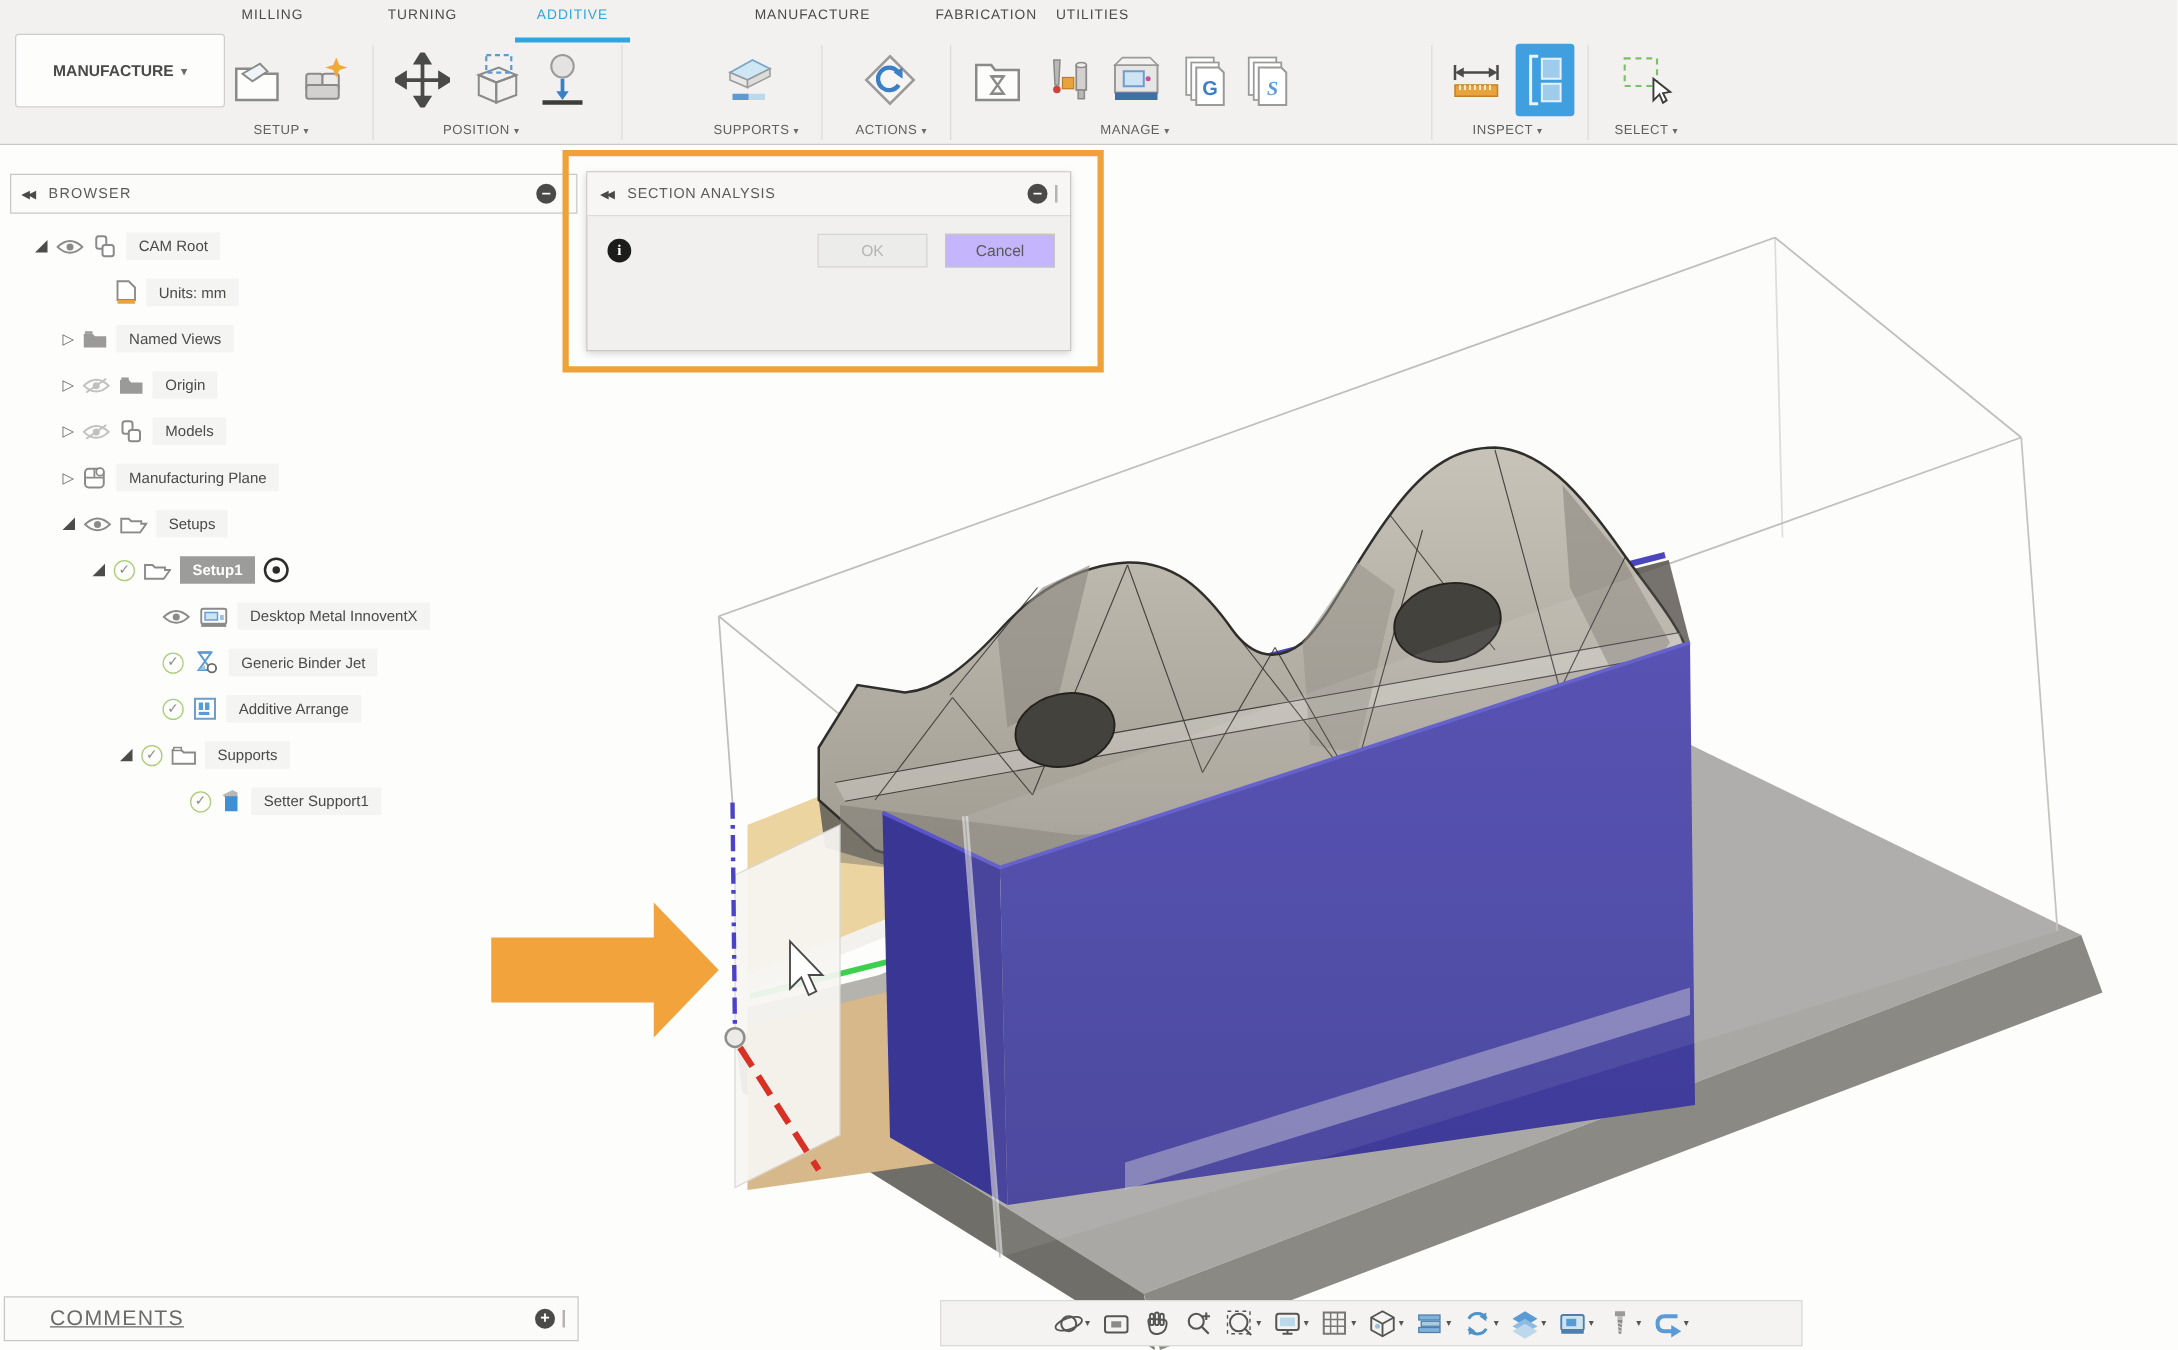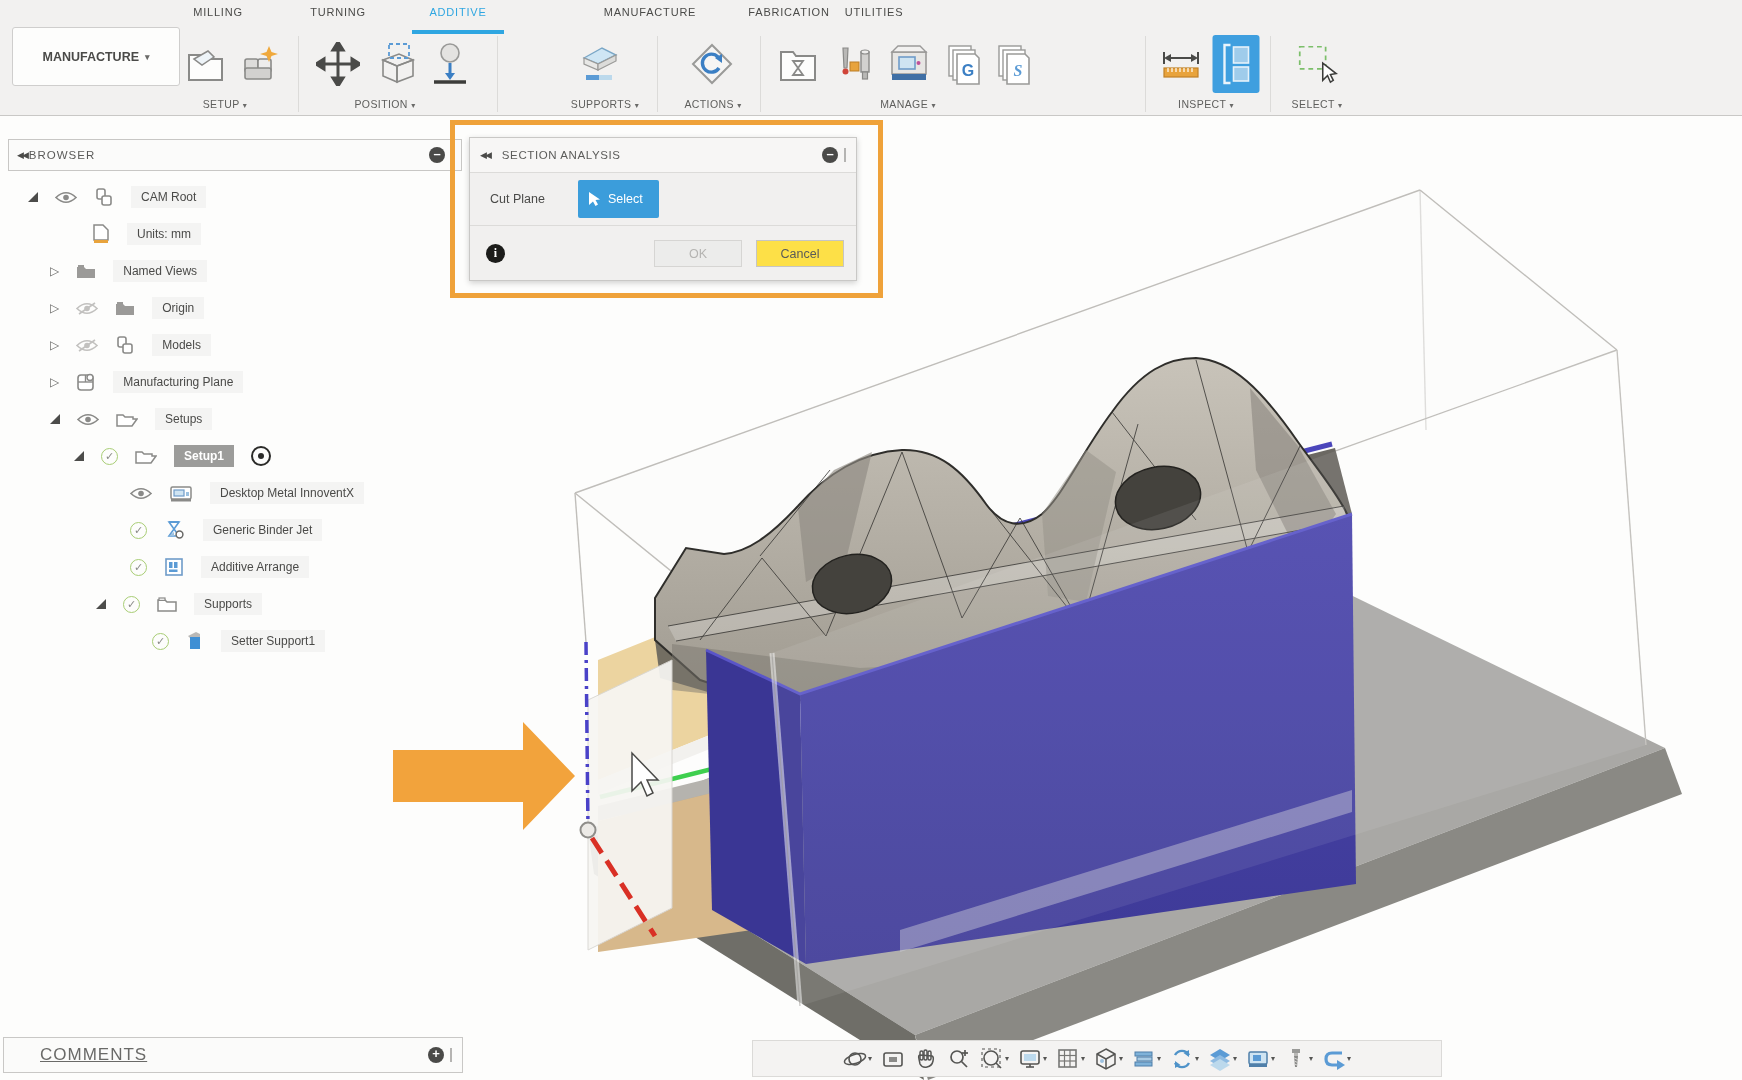--- a/index.html
+++ b/index.html
@@ -15,45 +15,45 @@
        font-size:12.5px;font-weight:bold;color:#4a4a48;display:flex;align-items:center;justify-content:center;gap:6px;}
   #manufacture-btn .caret{font-size:9px;color:#6a6a68;}
   .grp-label{position:absolute;top:98px;transform:translateX(-50%);font-size:10.5px;color:#5e5e5c;letter-spacing:.4px;white-space:nowrap;}
   .grp-label .caret{font-size:8px;color:#6a6a68;}
   .sep{position:absolute;top:36px;height:76px;width:1px;background:#dcdbd9;}
   .ticon{position:absolute;top:40px;transform:translateX(-50%);width:46px;height:48px;display:flex;align-items:center;justify-content:center;}
   .ticon.blue-tile{background:#3f9fdf;border-radius:3px;width:47px;height:58px;top:35px;}
   
   #browser-header{position:absolute;left:8px;top:139px;width:454px;height:32px;background:#fbfbfa;border:1px solid #c8c7c5;
        display:flex;align-items:center;padding:0 8px;box-sizing:border-box;z-index:40;}
-  #browser-header .title{font-size:11.5px;color:#5b5b59;letter-spacing:1px;margin-left:2px;flex:1;}
+  #browser-header .title{font-size:11.5px;color:#5b5b59;letter-spacing:1px;margin-left:12px;flex:1;}
   .collapse-gl{font-size:9px;color:#4a4a48;letter-spacing:-2px;}
   .circle-btn{width:16px;height:16px;border-radius:50%;background:#4a4a48;color:#fff;font-size:13px;line-height:14px;text-align:center;font-weight:bold;}
   .grip{width:2px;height:14px;background:#b5b4b2;margin-left:6px;}
-  .brow{position:absolute;display:flex;align-items:center;height:30px;gap:17px;z-index:40;}
+  .brow{position:absolute;display:flex;align-items:center;height:30px;gap:7px;z-index:40;}
   .chip{background:#f4f4f3;padding:4px 10px;font-size:12px;color:#4a4a48;white-space:nowrap;}
   .chip.sel{background:#9c9c9a;color:#fff;font-weight:bold;}
   .tri-exp{width:0;height:0;border-left:10px solid transparent;border-bottom:10px solid #4c4c4a;}
   .tri-col{font-size:12px;color:#6a6a68;line-height:12px;}
   .check{width:17px;height:17px;border:1.6px solid #a8cd74;border-radius:50%;color:#8a8a88;font-size:11px;text-align:center;line-height:15px;box-sizing:border-box;}
   .radio{width:16px;height:16px;border:2px solid #2b2b29;border-radius:50%;display:flex;align-items:center;justify-content:center;}
   .radio i{width:6px;height:6px;border-radius:50%;background:#2b2b29;}
   
   #orange-frame{position:absolute;left:450px;top:120px;width:433px;height:178px;border:5px solid #efa23a;box-sizing:border-box;z-index:60;pointer-events:none;}
   #dialog{position:absolute;left:469px;top:137px;width:388px;height:144px;background:#f1f0ef;border:1px solid #c9c8c6;
        box-shadow:0 2px 6px rgba(0,0,0,.18);z-index:50;box-sizing:border-box;}
   #dialog .hdr{height:34px;background:#f7f6f5;border-bottom:1px solid #dcdbd9;display:flex;align-items:center;padding:0 10px;}
   #dialog .hdr .title{font-size:11.5px;color:#5c5c5a;letter-spacing:.6px;margin-left:12px;flex:1;}
   #dialog .row1{height:52px;display:flex;align-items:center;padding:0 20px;border-bottom:1px solid #dcdbd9;}
   #dialog .row1 .lbl{font-size:12.5px;color:#4a4a48;width:88px;}
   #select-btn{background:#3b9ddb;color:#fff;font-size:12.5px;border:none;border-radius:2px;height:38px;padding:0 16px 0 10px;
        display:flex;align-items:center;gap:7px;}
   #dialog .row2{height:55px;display:flex;align-items:center;padding:0 12px 0 16px;}
   .info-circ{width:19px;height:19px;border-radius:50%;background:#1c1c1a;color:#fff;font-size:12px;font-weight:bold;text-align:center;line-height:19px;font-family:"Liberation Serif",serif;}
-  .dlg-btn{height:27px;min-width:88px;border:1px solid #c6c5c3;background:#fde047;font-size:12.5px;color:#5a5a58;margin-left:14px;font-family:"Liberation Sans",sans-serif;}
+  .dlg-btn{height:27px;min-width:88px;border:1px solid #c6c5c3;background:#c4b5fd;font-size:12.5px;color:#5a5a58;margin-left:14px;font-family:"Liberation Sans",sans-serif;}
   .dlg-btn.disabled{background:#ececeb;border-color:#d6d5d3;color:#b5b4b2;}
   #dialog .row2 .spacer{flex:1;}
   
   #comments{position:absolute;left:3px;top:1037px;width:460px;height:36px;background:#fbfbfa;border:1px solid #c9c8c6;
        display:flex;align-items:center;padding:0 10px 0 36px;box-sizing:border-box;z-index:40;}
   #comments .title{font-size:17px;color:#6a6a68;letter-spacing:1px;flex:1;text-decoration:underline;}
   #navbar{position:absolute;left:752px;top:1040px;width:690px;height:37px;background:#f4f3f2;border:1px solid #dbdad8;
        display:flex;align-items:center;justify-content:center;gap:3px;box-sizing:border-box;z-index:40;}
   .nav-it{display:flex;align-items:center;gap:1px;padding:1px 3px;}
   .nav-it .caret{font-size:8px;color:#555553;}
@@ -467,29 +467,20 @@
   <span class="chip">Setter Support1</span>
 </div>
 
 <div id="dialog">
   <div class="hdr">
     <span class="collapse-gl">◀◀</span>
     <span class="title">SECTION ANALYSIS</span>
     <span class="circle-btn">–</span>
     <span class="grip"></span>
   </div>
-  <div class="row1">
-    <span class="lbl">Cut Plane</span>
-    <button id="select-btn">
-      <svg width="13" height="16" viewBox="0 0 13 16">
-          <polygon points="1,1 1,14 5,10.5 7.5,15 10,13.5 7.5,9 12,8.5" fill="#fff"></polygon>
-        </svg>
-      <span>Select</span>
-    </button>
-  </div>
   <div class="row2">
     <span class="info-circ">i</span>
     <span class="spacer"></span>
     <button class="dlg-btn disabled">OK</button>
     <button class="dlg-btn">Cancel</button>
   </div>
 </div>
 <div id="orange-frame"></div>
 
 <div id="comments">

